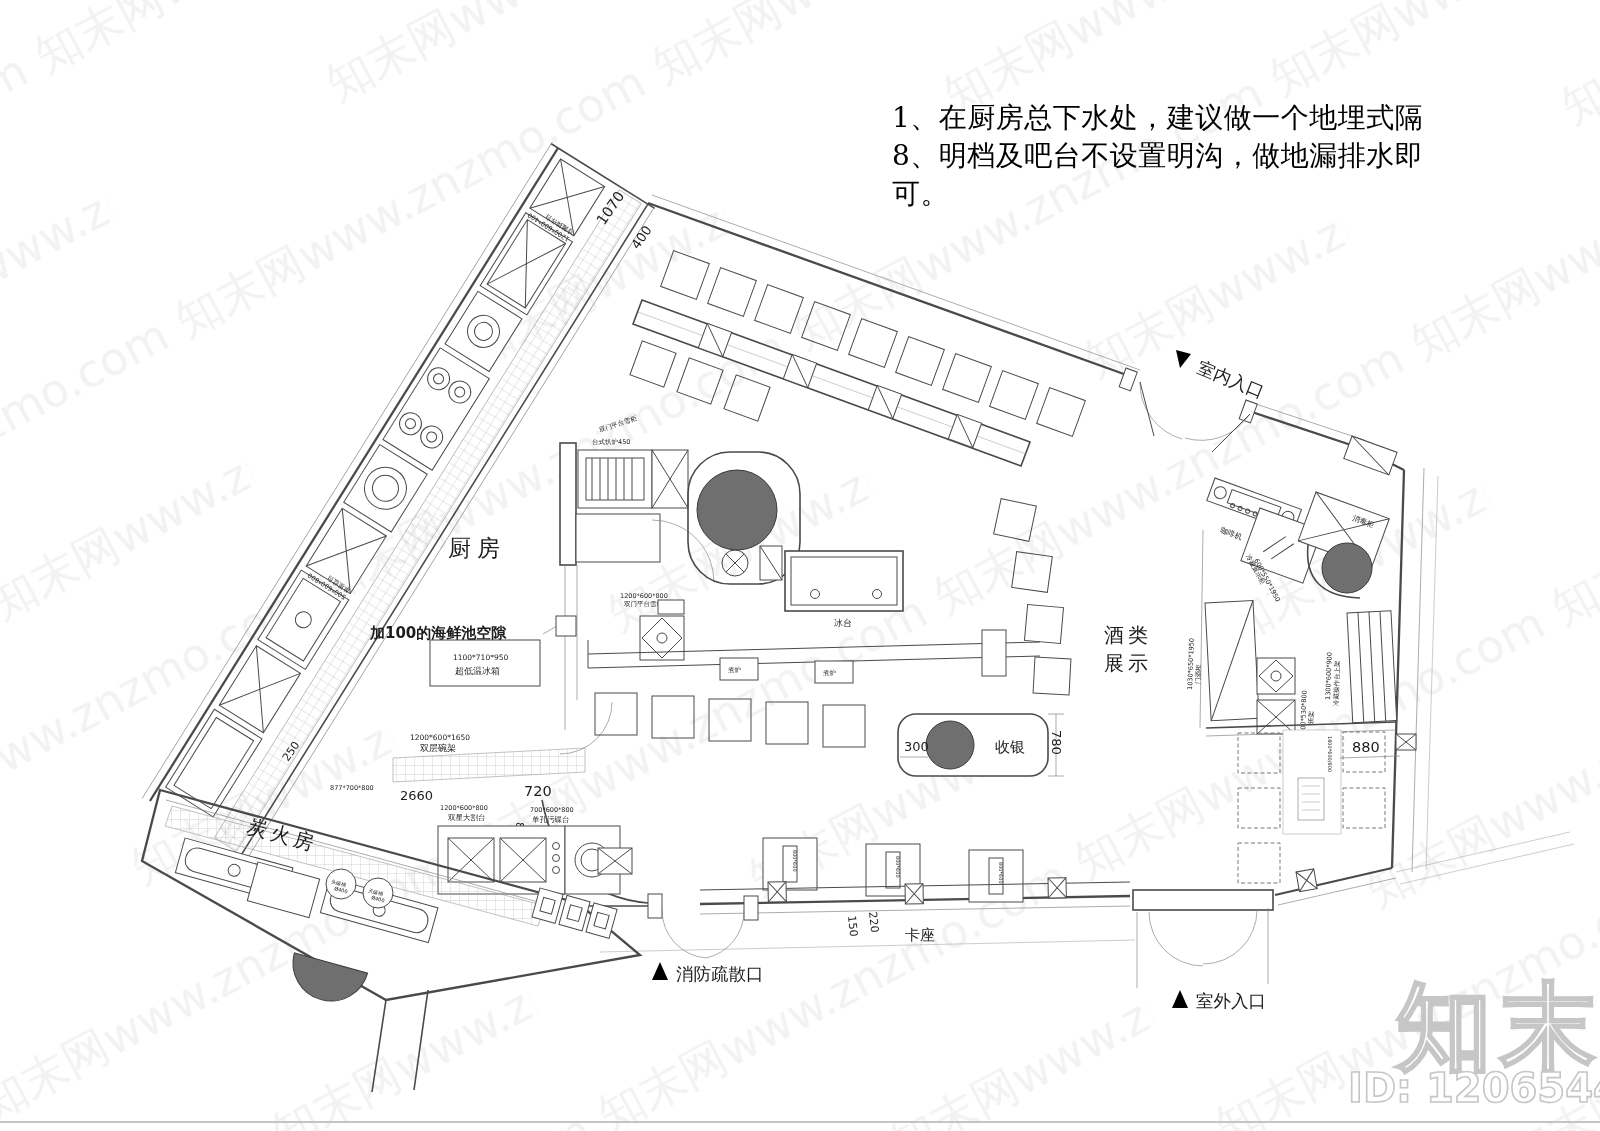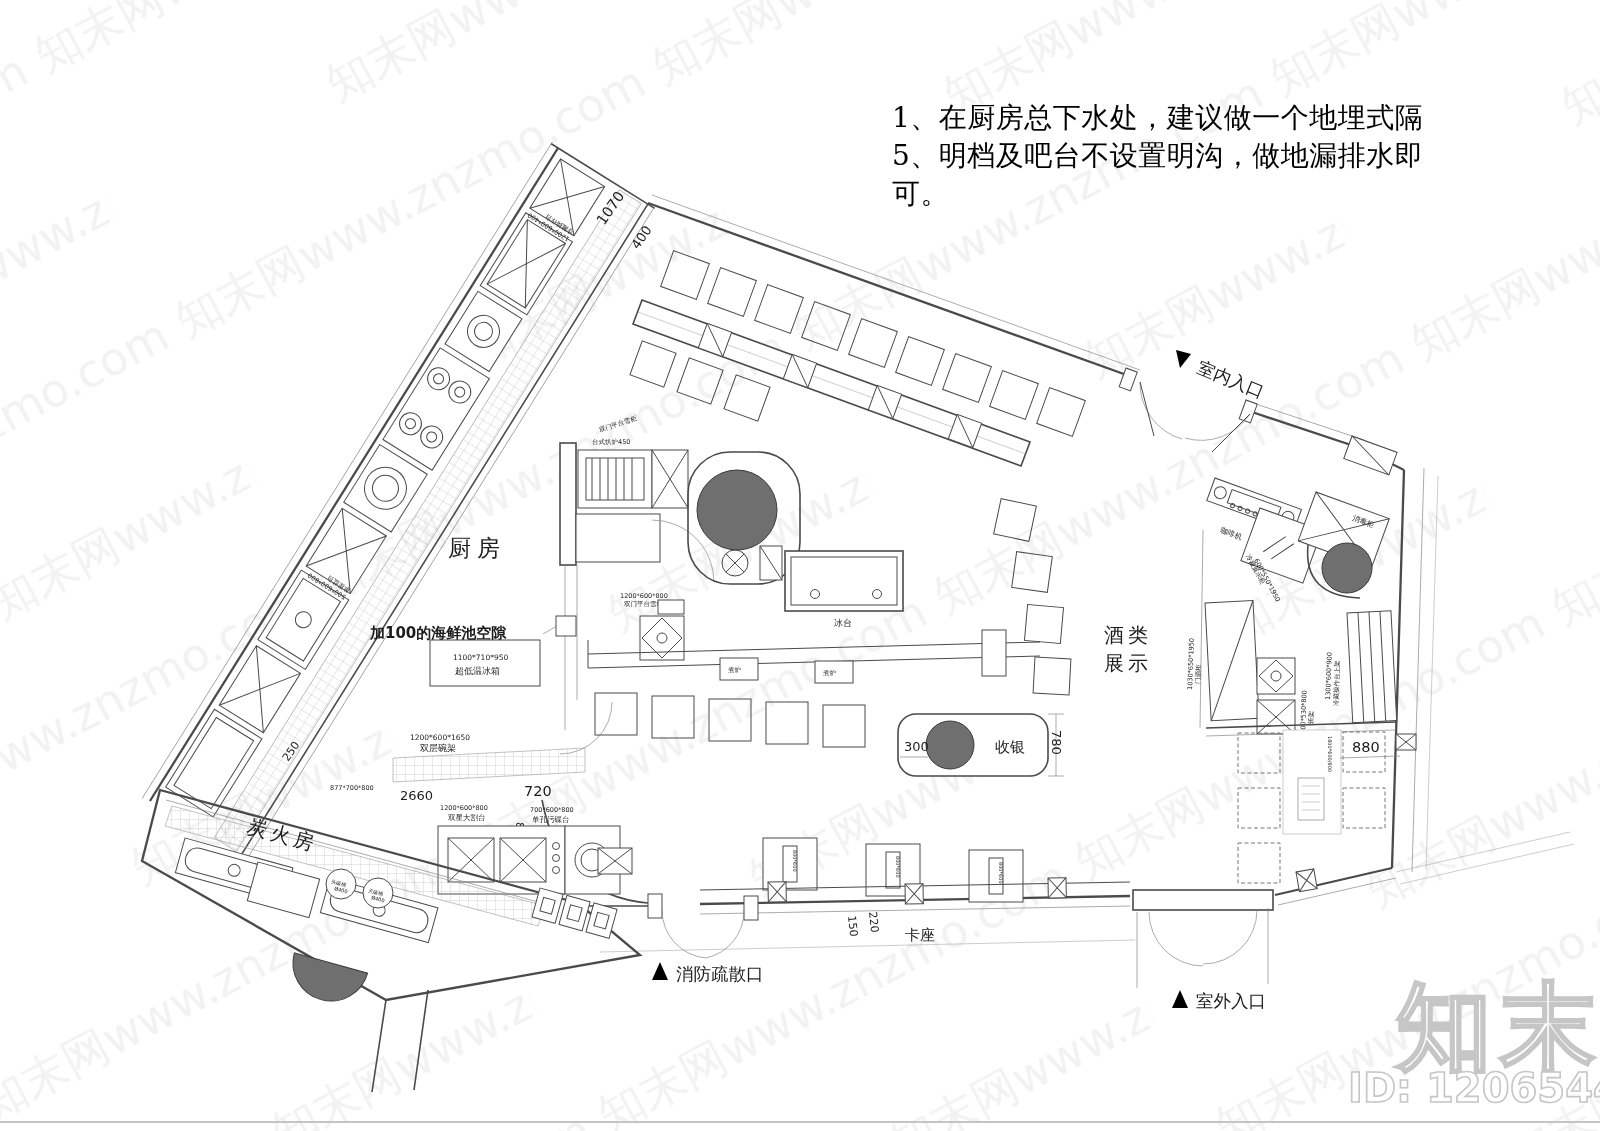--- a/index.html
+++ b/index.html
@@ -443,17 +443,17 @@
   <g>
     <text class="logo-big" x="1396" y="1060">知末</text>
     <text class="logo-id" x="1348" y="1102">ID: 1206544679</text>
   </g>
 
   <line x1="0" y1="1122" x2="1600" y2="1122" stroke="#c4c4c4" stroke-width="2"></line>
 </svg>
 
 <div class="notes">
   <div>1、在厨房总下水处，建议做一个地埋式隔</div>
-  <div>5、明档及吧台不设置明沟，做地漏排水即</div>
+  <div>8、明档及吧台不设置明沟，做地漏排水即</div>
   <div>可。</div>
 </div>
 
 </div>
 
 </body></html>

